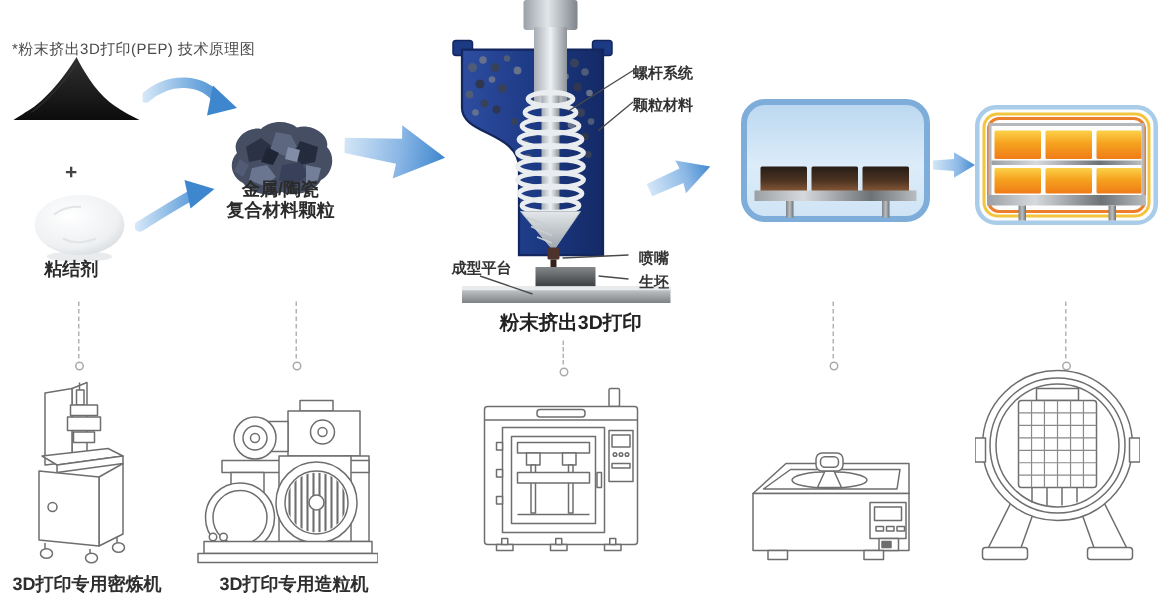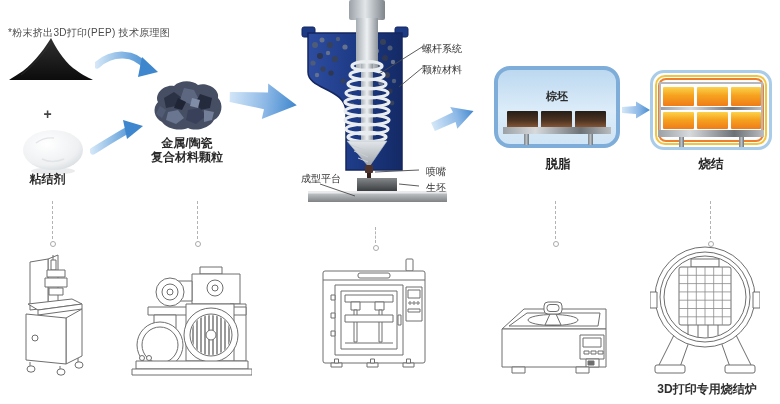--- a/index.html
+++ b/index.html
@@ -1,20 +1,20 @@
 <!DOCTYPE html>
 <html><head>
 <meta charset="utf-8">
 <style>
   html,body{margin:0;padding:0;background:#fff;}
   #stage{position:relative;width:780px;height:404px;background:#fff;overflow:hidden;
          font-family:"Liberation Sans","DejaVu Sans",sans-serif;color:#2b2b2b;}
   .abs{position:absolute;}
   .lbl{font-size:12px;font-weight:700;color:#2b2b2b;text-align:center;line-height:14px;}
-  .slbl{font-size:10px;font-weight:400;color:#333;white-space:nowrap;}
+  .slbl{font-size:10px;font-weight:700;color:#333;white-space:nowrap;}
   .cap{font-size:13px;font-weight:700;color:#222;text-align:center;}
   .mcap{font-size:12px;font-weight:700;color:#2e2e2e;text-align:center;white-space:nowrap;}
   .title{font-size:10px;font-weight:400;color:#4a4a4a;letter-spacing:.3px;margin-top:13px;}
   .connector{width:0;border-left:1px dashed #b3b3b3;}
   .connector::after{content:"";position:absolute;left:-3px;bottom:-8px;width:4px;height:4px;
                     border:1px solid #aaa;border-radius:50%;background:#fff;}
   .box-debind{box-sizing:border-box;border:4px solid #7fadd9;border-radius:16px;
               background:linear-gradient(180deg,#bcd8f0 0%,#dcecf9 55%,#cfe4f5 100%);}
   .box-sinter{box-sizing:border-box;border:3px solid #a9cce9;border-radius:14px;background:#fdfdfd;}
   .ring{position:absolute;box-sizing:border-box;border-radius:10px;}
@@ -87,21 +87,21 @@
     <path d="M16,22 l10,-6 8,6 -6,8 -10,2 Z" fill="#2b3245"></path>
     <path d="M36,12 l10,2 4,8 -8,6 -10,-4 Z" fill="#5d6880"></path>
     <path d="M52,18 l12,4 -2,10 -10,2 -4,-8 Z" fill="#242b3d"></path>
     <path d="M20,36 l10,-2 6,8 -8,6 -10,-4 Z" fill="#6a7590"></path>
     <path d="M40,34 l12,-2 6,8 -10,8 -10,-4 Z" fill="#39415a"></path>
     <path d="M56,34 l10,2 -2,8 -8,2 Z" fill="#737e98"></path>
     <path d="M12,30 l6,4 -4,8 -6,-4 Z" fill="#515c74"></path>
     <path d="M30,22 l8,4 -4,8 -8,-2 Z" fill="#1f2535"></path>
     <path d="M44,22 l8,2 -2,8 -8,-2 Z" fill="#818ca6"></path>
   </svg>
-  <div class="abs lbl" style="left:138px;top:136px;width:98px;">
+  <div class="abs lbl" style="left:138px;top:119px;width:98px;">
     <span>金属/陶瓷</span><br>
     <span>复合材料颗粒</span>
   </div>
 
   <svg class="abs" style="left:227px;top:80px;" width="74" height="42" viewBox="0 0 74 42">
     <defs>
         <linearGradient id="gC" x1="0" y1="0" x2="70" y2="0" gradientUnits="userSpaceOnUse">
       <stop offset="0" stop-color="#d7e9f8"></stop>
           <stop offset=".55" stop-color="#8cb8e6"></stop>
           <stop offset="1" stop-color="#3e86cd"></stop>
@@ -211,44 +211,43 @@
       <line x1="124" y1="170" x2="80" y2="172"></line>
       <line x1="124" y1="186" x2="104" y2="184"></line>
       <line x1="25" y1="184" x2="60" y2="196"></line>
     </g>
   </svg>
   <div class="abs slbl" style="left:422px;top:42px;">螺杆系统</div>
   <div class="abs slbl" style="left:422px;top:63px;">颗粒材料</div>
   <div class="abs slbl" style="left:301px;top:172px;">成型平台</div>
   <div class="abs slbl" style="left:426px;top:165px;">喷嘴</div>
   <div class="abs slbl" style="left:426px;top:181px;text-align:right;">生坯</div>
+  <div class="abs cap" style="left:318px;top:206px;width:125px;">粉末挤出3D打印</div>
 
   <svg class="abs" style="left:430px;top:103px;" width="48" height="36" viewBox="0 0 48 36">
     <defs>
         <linearGradient id="gD" x1="0" y1="0" x2="46" y2="0" gradientUnits="userSpaceOnUse">
       <stop offset="0" stop-color="#d7e9f8"></stop>
           <stop offset=".6" stop-color="#8cb8e6"></stop>
           <stop offset="1" stop-color="#3e86cd"></stop>
     </linearGradient>
       </defs>
     <g transform="rotate(-18 22 16)">
       <path d="M1,13 L25,10 L24,4 L45,15 L24,27 L24.5,20 L2,22 Z" fill="url(#gD)"></path>
     </g>
   </svg>
 
   <div class="abs box-debind" style="left:494px;top:66px;width:126px;height:82px;">
-    <div class="abs lbl" style="left:0;top:19px;width:100%;font-size:11px;">棕坯</div>
     <div class="brownblock" style="left:9px;top:41px;width:31px;height:17px;"></div>
     <div class="brownblock" style="left:43px;top:41px;width:31px;height:17px;"></div>
     <div class="brownblock" style="left:77px;top:41px;width:31px;height:17px;"></div>
     <div class="shelf" style="left:5px;right:5px;top:57px;height:7px;"></div>
     <div class="leg" style="left:26px;top:64px;width:5px;height:11px;"></div>
     <div class="leg" style="left:90px;top:64px;width:5px;height:11px;"></div>
   </div>
-  <div class="abs cap" style="left:495px;top:156px;width:126px;font-size:12.5px;">脱脂</div>
 
   <svg class="abs" style="left:621px;top:99px;" width="32" height="24" viewBox="0 0 32 24">
     <defs>
         <linearGradient id="gE" x1="0" y1="0" x2="30" y2="0" gradientUnits="userSpaceOnUse">
       <stop offset="0" stop-color="#d7e9f8"></stop>
           <stop offset=".6" stop-color="#8cb8e6"></stop>
           <stop offset="1" stop-color="#3e86cd"></stop>
     </linearGradient>
       </defs>
     <path d="M1,8 L15,7 L15,2.5 L29,11 L15,19.5 L15,15 L1,14 Z" fill="url(#gE)"></path>
@@ -262,21 +261,20 @@
     <div class="blockcell" style="left:44px;top:14px;width:31px;height:19px;"></div>
     <div class="blockcell" style="left:78px;top:14px;width:30px;height:19px;"></div>
     <div class="shelf" style="left:8px;right:8px;top:34px;height:3px;"></div>
     <div class="blockcell" style="left:10px;top:39px;width:31px;height:17px;"></div>
     <div class="blockcell" style="left:44px;top:39px;width:31px;height:17px;"></div>
     <div class="blockcell" style="left:78px;top:39px;width:30px;height:17px;"></div>
     <div class="shelf" style="left:5px;right:5px;top:57px;height:7px;"></div>
     <div class="leg" style="left:26px;top:64px;width:5px;height:10px;"></div>
     <div class="leg" style="left:86px;top:64px;width:5px;height:10px;"></div>
   </div>
-  <div class="abs cap" style="left:650px;top:156px;width:122px;font-size:12.5px;">烧结</div>
 
   <div class="abs connector" style="left:52px;top:201px;height:38px;"></div>
   <div class="abs connector" style="left:197px;top:201px;height:38px;"></div>
   <div class="abs connector" style="left:375px;top:227px;height:16px;"></div>
   <div class="abs connector" style="left:555px;top:201px;height:38px;"></div>
   <div class="abs connector" style="left:710px;top:201px;height:38px;"></div>
 
   <svg class="abs" style="left:14px;top:252px;" width="78" height="126" viewBox="0 0 78 126">
     <g stroke="#6e6e6e" stroke-width="1" fill="#fff" stroke-linejoin="round">
       <polygon points="34,7 44,3 44,52 34,56"></polygon>
@@ -292,20 +290,21 @@
       <polygon points="12,62 52,66 52,112 12,108"></polygon>
       <circle cx="21" cy="86" r="3"></circle>
       <line x1="16" y1="110" x2="16" y2="114"></line>
         <ellipse cx="17" cy="117" rx="4" ry="3.2"></ellipse>
       <line x1="46" y1="114" x2="46" y2="118"></line>
         <ellipse cx="47" cy="120" rx="4" ry="3.2"></ellipse>
       <line x1="64" y1="106" x2="64" y2="110"></line>
         <ellipse cx="65" cy="113" rx="4" ry="3.2"></ellipse>
     </g>
   </svg>
+  <div class="abs mcap" style="left:8px;top:381px;width:100px;">3D打印专用密炼机</div>
 
   <svg class="abs" style="left:130px;top:265px;" width="122" height="112" viewBox="0 0 122 112">
     <defs>
         <clipPath id="drumClip">
           <circle cx="81" cy="70" r="20"></circle>
         </clipPath>
       </defs>
     <g stroke="#6e6e6e" stroke-width="1" fill="#fff" stroke-linejoin="round">
       <rect x="70" y="2" width="22" height="7"></rect>
       <rect x="62" y="9" width="48" height="30"></rect>
@@ -335,20 +334,21 @@
         <line x1="95" y1="50" x2="95" y2="90"></line>
           <line x1="99" y1="50" x2="99" y2="90"></line>
       </g>
       <circle cx="81" cy="70" r="5"></circle>
       <circle cx="12" cy="93" r="2.5"></circle>
         <circle cx="19" cy="93" r="2.5"></circle>
       <rect x="6" y="96" width="112" height="8"></rect>
       <rect x="2" y="104" width="120" height="6"></rect>
     </g>
   </svg>
+  <div class="abs mcap" style="left:146px;top:381px;width:100px;">3D打印专用造粒机</div>
 
   <svg class="abs" style="left:318px;top:253px;" width="112" height="124" viewBox="0 0 112 124">
     <g stroke="#6e6e6e" stroke-width="1" fill="#fff" stroke-linejoin="round">
       <rect x="88" y="6" width="7" height="12" rx="1"></rect>
       <rect x="5" y="18" width="102" height="92" rx="2"></rect>
       <line x1="5" y1="27" x2="107" y2="27"></line>
       <rect x="40" y="20" width="32" height="5" rx="2"></rect>
       <rect x="17" y="32" width="68" height="70"></rect>
       <rect x="23" y="38" width="56" height="58"></rect>
       <rect x="13" y="42" width="4" height="5"></rect>
@@ -423,15 +423,14 @@
           <line x1="29" y1="55.2" x2="81" y2="55.2"></line>
         <line x1="29" y1="63.5" x2="81" y2="63.5"></line>
           <line x1="29" y1="71.8" x2="81" y2="71.8"></line>
       </g>
       <line x1="38" y1="80" x2="38" y2="90"></line>
         <line x1="48" y1="80" x2="48" y2="92"></line>
       <line x1="58" y1="80" x2="58" y2="92"></line>
         <line x1="68" y1="80" x2="68" y2="90"></line>
     </g>
   </svg>
-  <div class="abs mcap" style="left:657px;top:381px;width:100px;">3D打印专用烧结炉</div>
 
 </div>
 
 </body></html>

